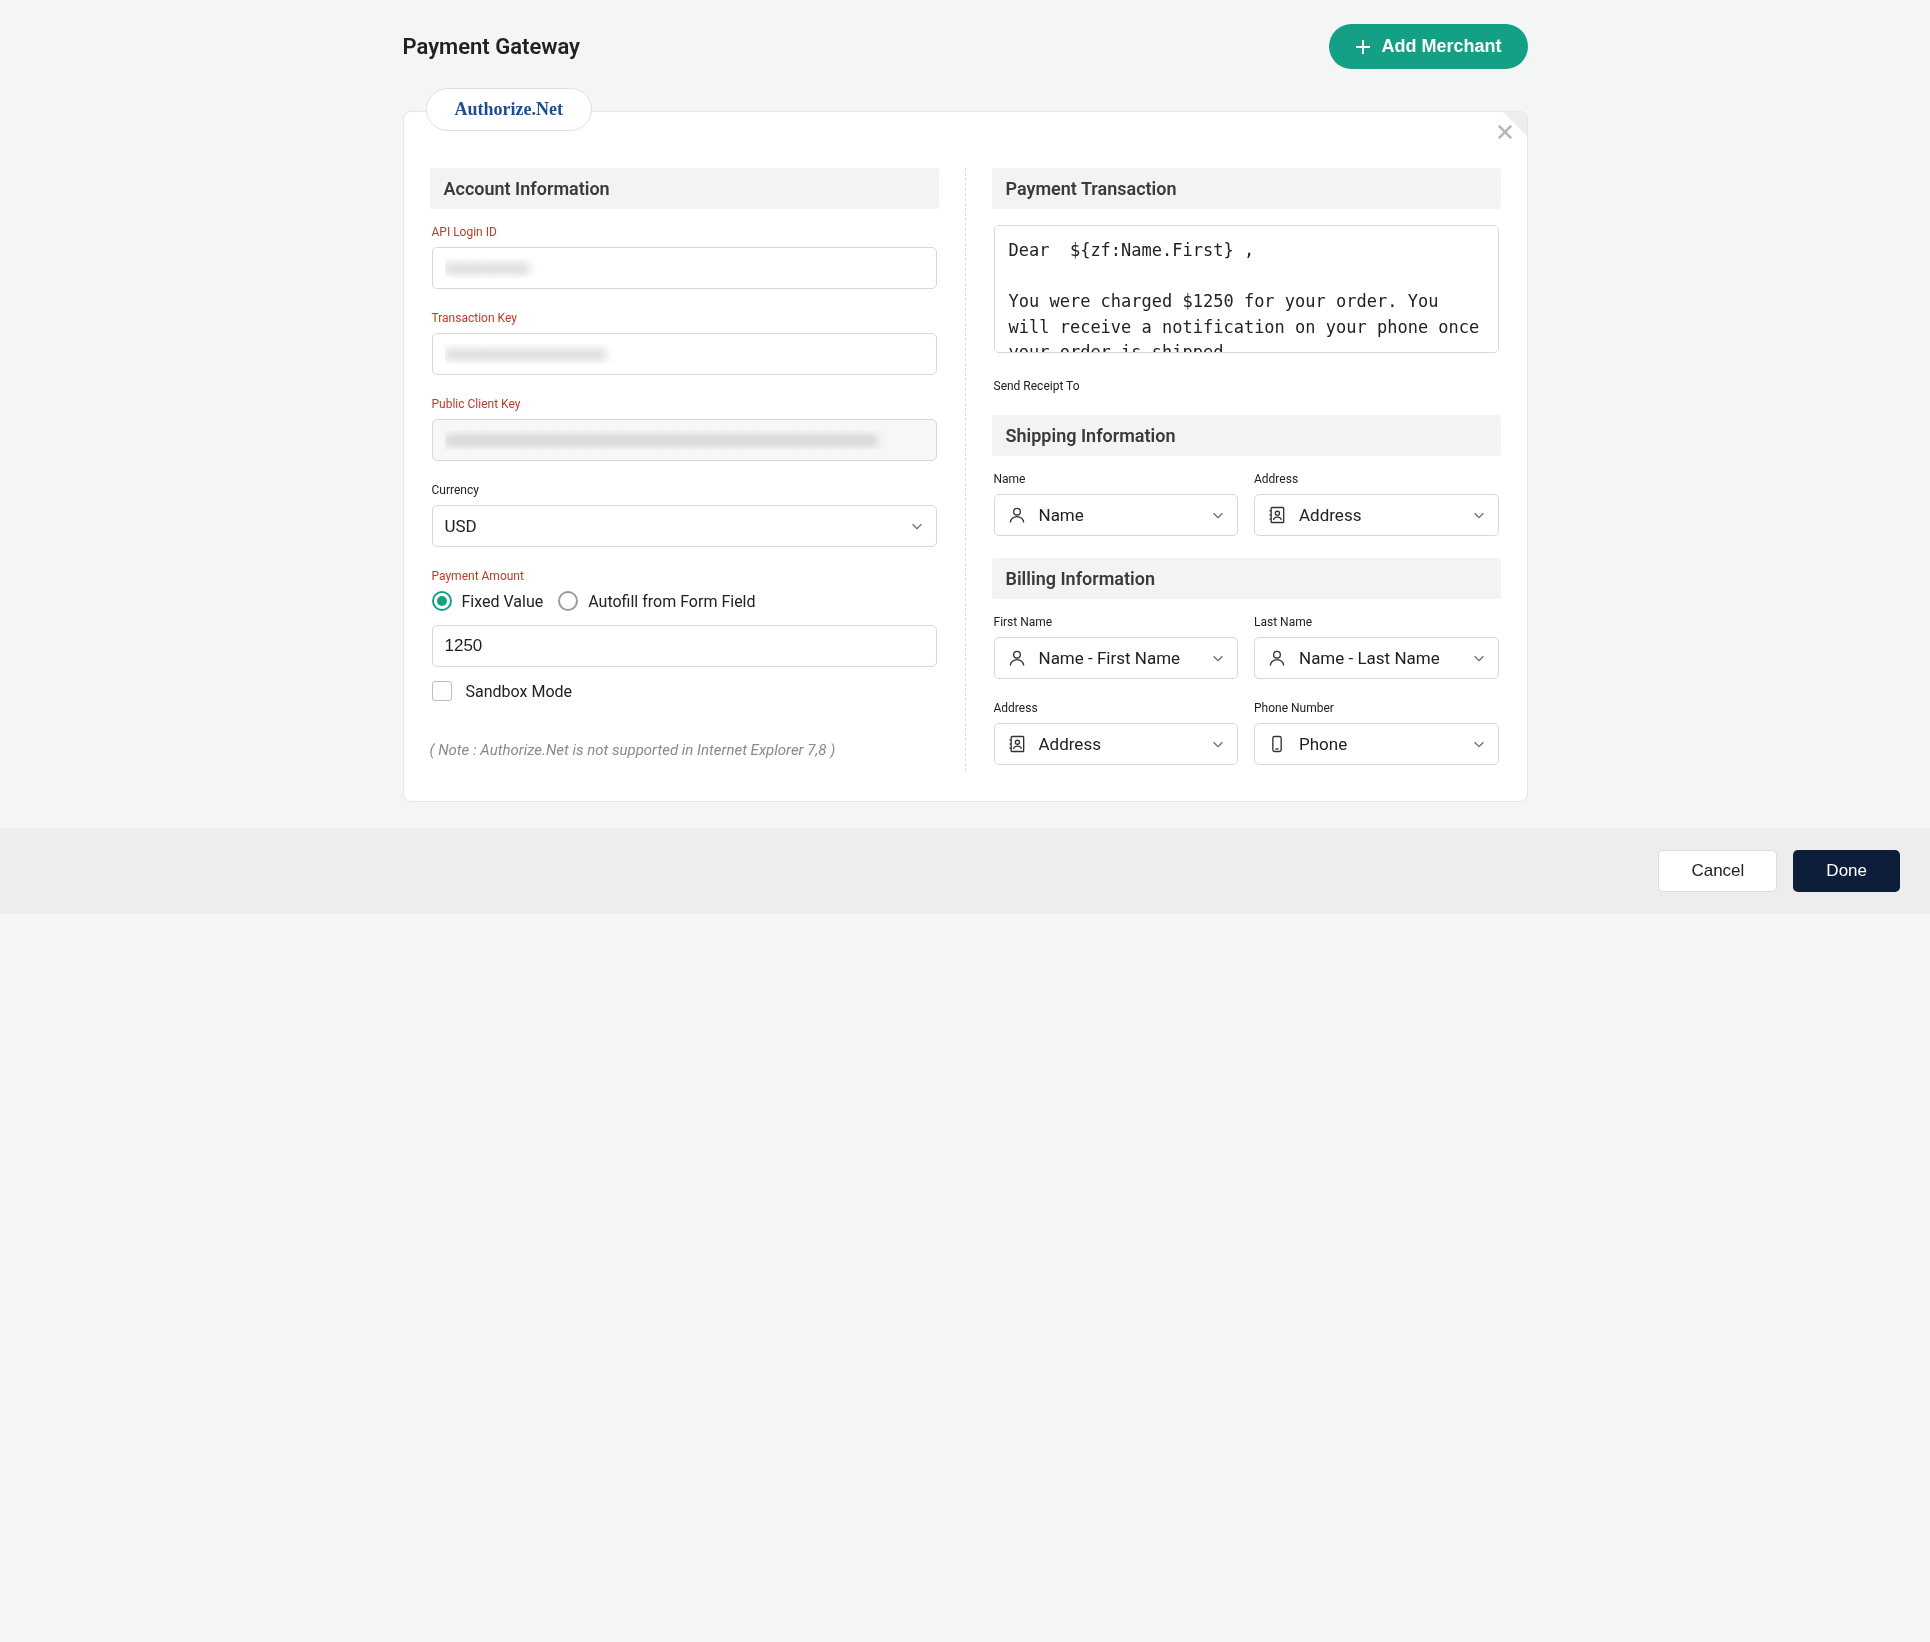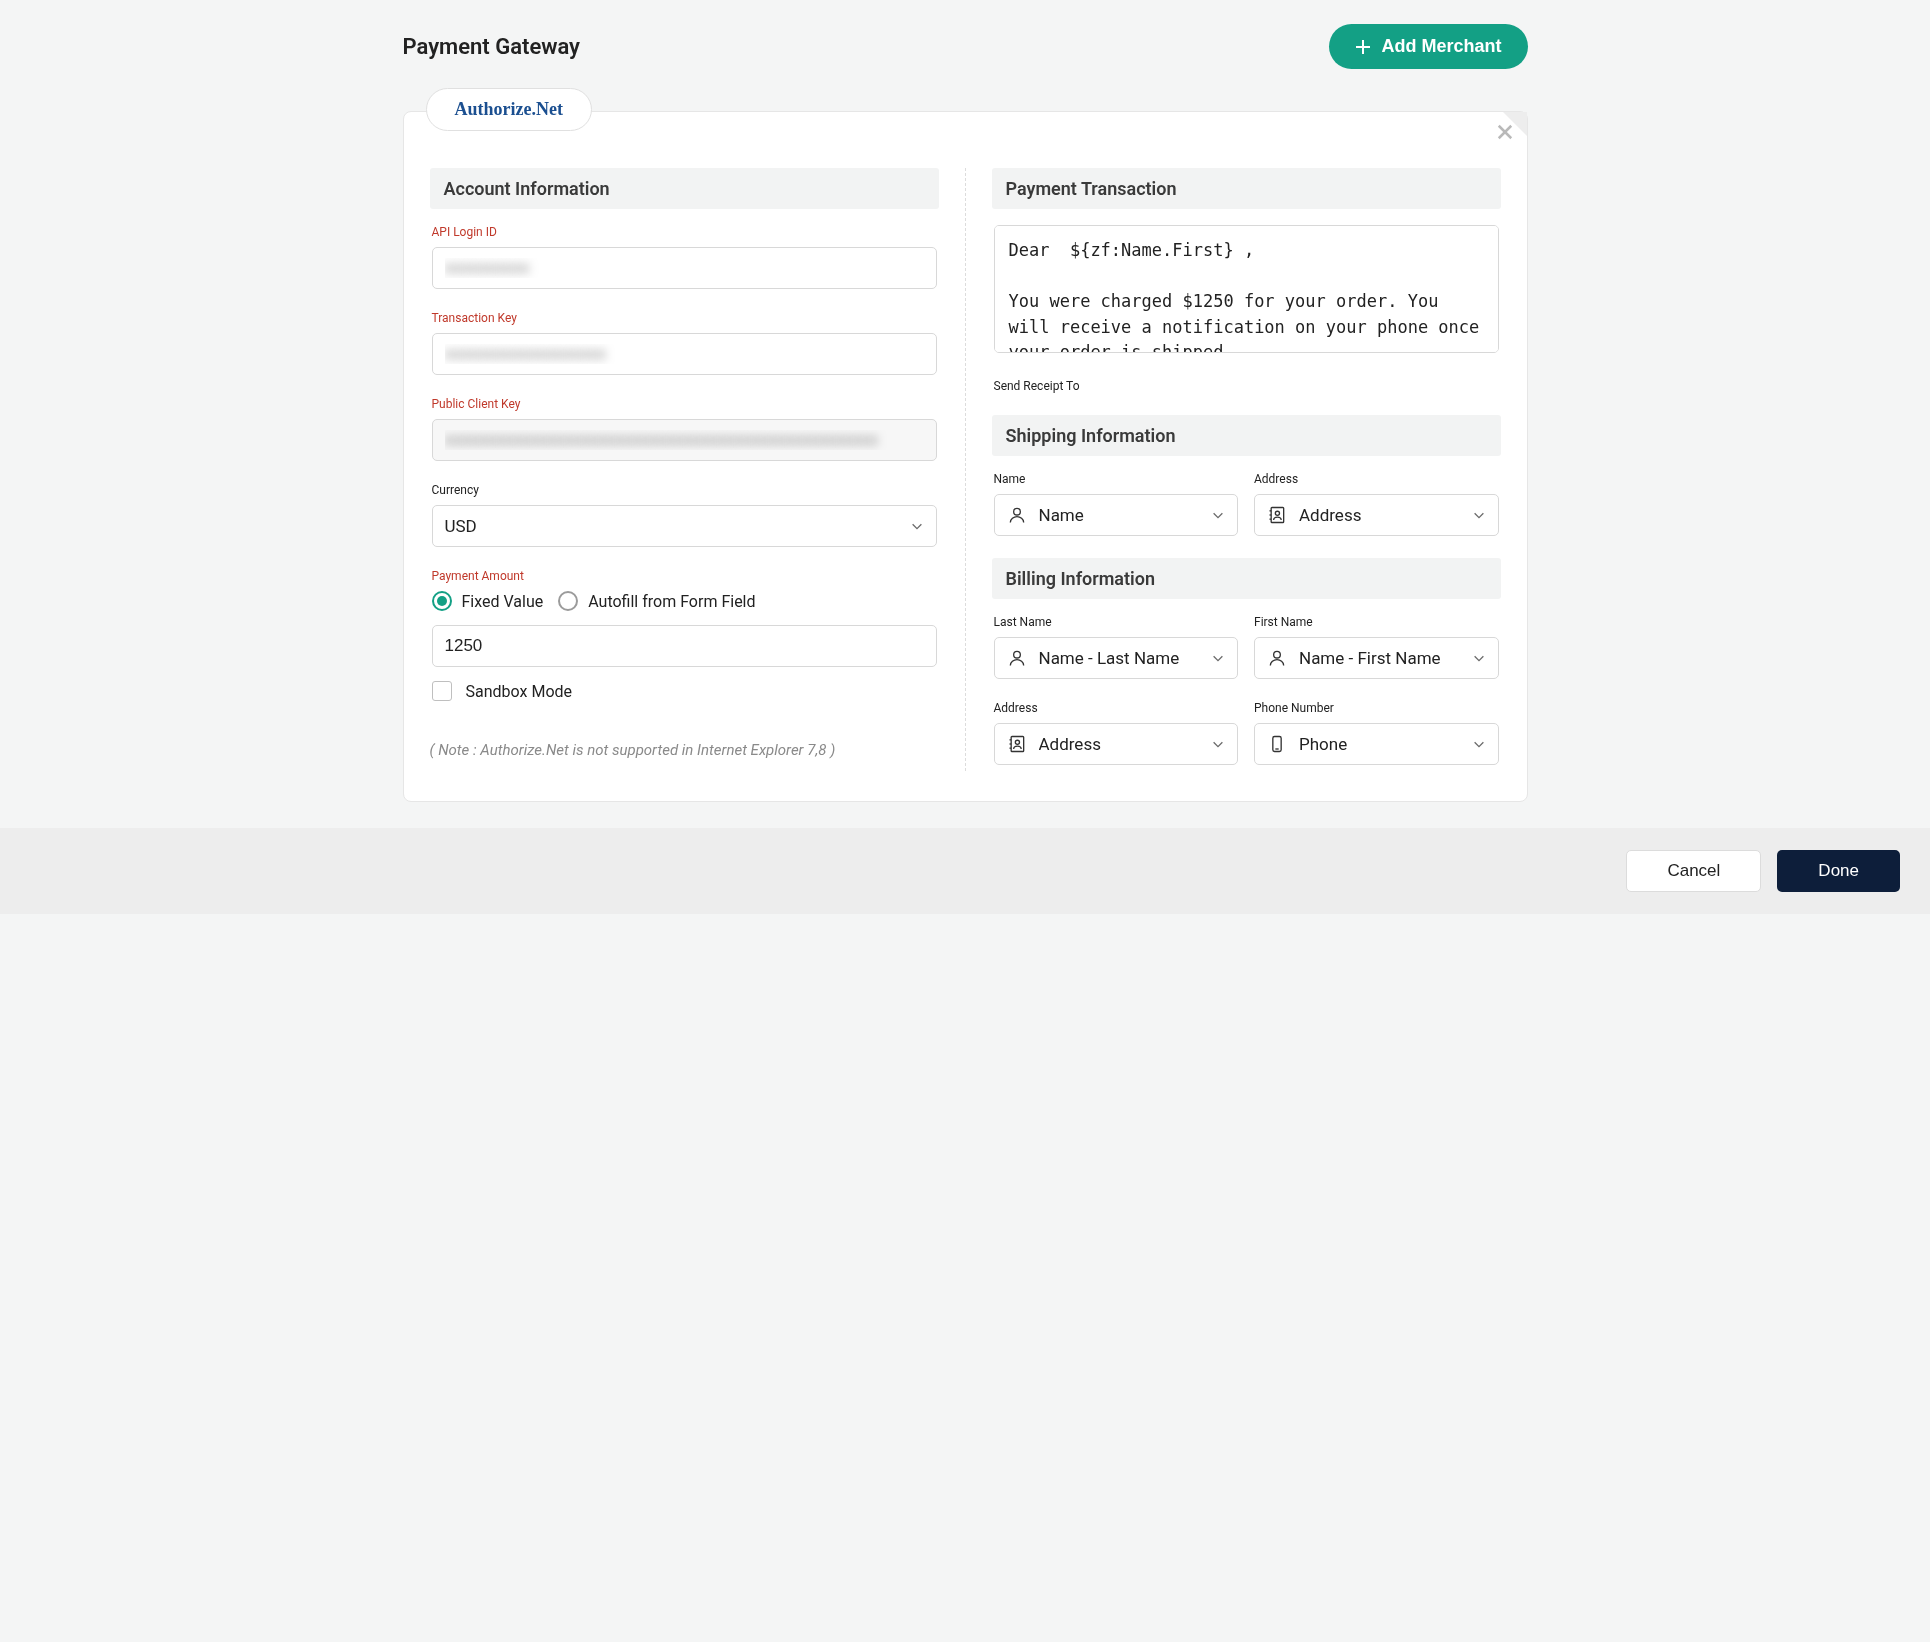--- a/index.html
+++ b/index.html
@@ -186,21 +186,21 @@
     margin-top:26px;
     background:#ededed;
     padding:22px 30px;
     display:flex;
     justify-content:flex-end;
     gap:16px;
   }
   .btn{
     border-radius:5px;
     font-size:17px;
-    padding:10px 40px;
+    padding:10px 32px;
     cursor:pointer;
     border:1px solid transparent;
   }
   .btn-secondary{
     background:#fff;
     border-color:#dcdcdc;
     color:#222;
   }
   .btn-primary{
     background:#0d1e3a;
@@ -335,43 +335,43 @@
               <svg class="chev" viewBox="0 0 16 16" fill="none" stroke="currentColor" stroke-width="1.5">
                   <polyline points="3,6 8,11 13,6"></polyline>
                 </svg>
             </div>
           </div>
         </div>
 
         <div class="section-header">Billing Information</div>
         <div class="field-block two-col">
           <div>
-            <div class="label norm">Last Name</div>
+            <div class="label norm">First Name</div>
             <div class="select-box">
               <div class="select-left">
                 <svg class="ico" viewBox="0 0 24 24" fill="none" stroke="currentColor" stroke-width="1.6">
                     <circle cx="12" cy="8" r="4"></circle>
                     <path d="M4 21c0-4 4-7 8-7s8 3 8 7"></path>
                   </svg>
-                <span class="select-text">Name - Last Name</span>
-              </div>
-              <svg class="chev" viewBox="0 0 16 16" fill="none" stroke="currentColor" stroke-width="1.5">
-                  <polyline points="3,6 8,11 13,6"></polyline>
-                </svg>
-            </div>
-          </div>
-          <div>
-            <div class="label norm">First Name</div>
+                <span class="select-text">Name - First Name</span>
+              </div>
+              <svg class="chev" viewBox="0 0 16 16" fill="none" stroke="currentColor" stroke-width="1.5">
+                  <polyline points="3,6 8,11 13,6"></polyline>
+                </svg>
+            </div>
+          </div>
+          <div>
+            <div class="label norm">Last Name</div>
             <div class="select-box">
               <div class="select-left">
                 <svg class="ico" viewBox="0 0 24 24" fill="none" stroke="currentColor" stroke-width="1.6">
                     <circle cx="12" cy="8" r="4"></circle>
                     <path d="M4 21c0-4 4-7 8-7s8 3 8 7"></path>
                   </svg>
-                <span class="select-text">Name - First Name</span>
+                <span class="select-text">Name - Last Name</span>
               </div>
               <svg class="chev" viewBox="0 0 16 16" fill="none" stroke="currentColor" stroke-width="1.5">
                   <polyline points="3,6 8,11 13,6"></polyline>
                 </svg>
             </div>
           </div>
         </div>
         <div class="field-block two-col" style="margin-bottom:6px">
           <div>
             <div class="label norm">Address</div>

